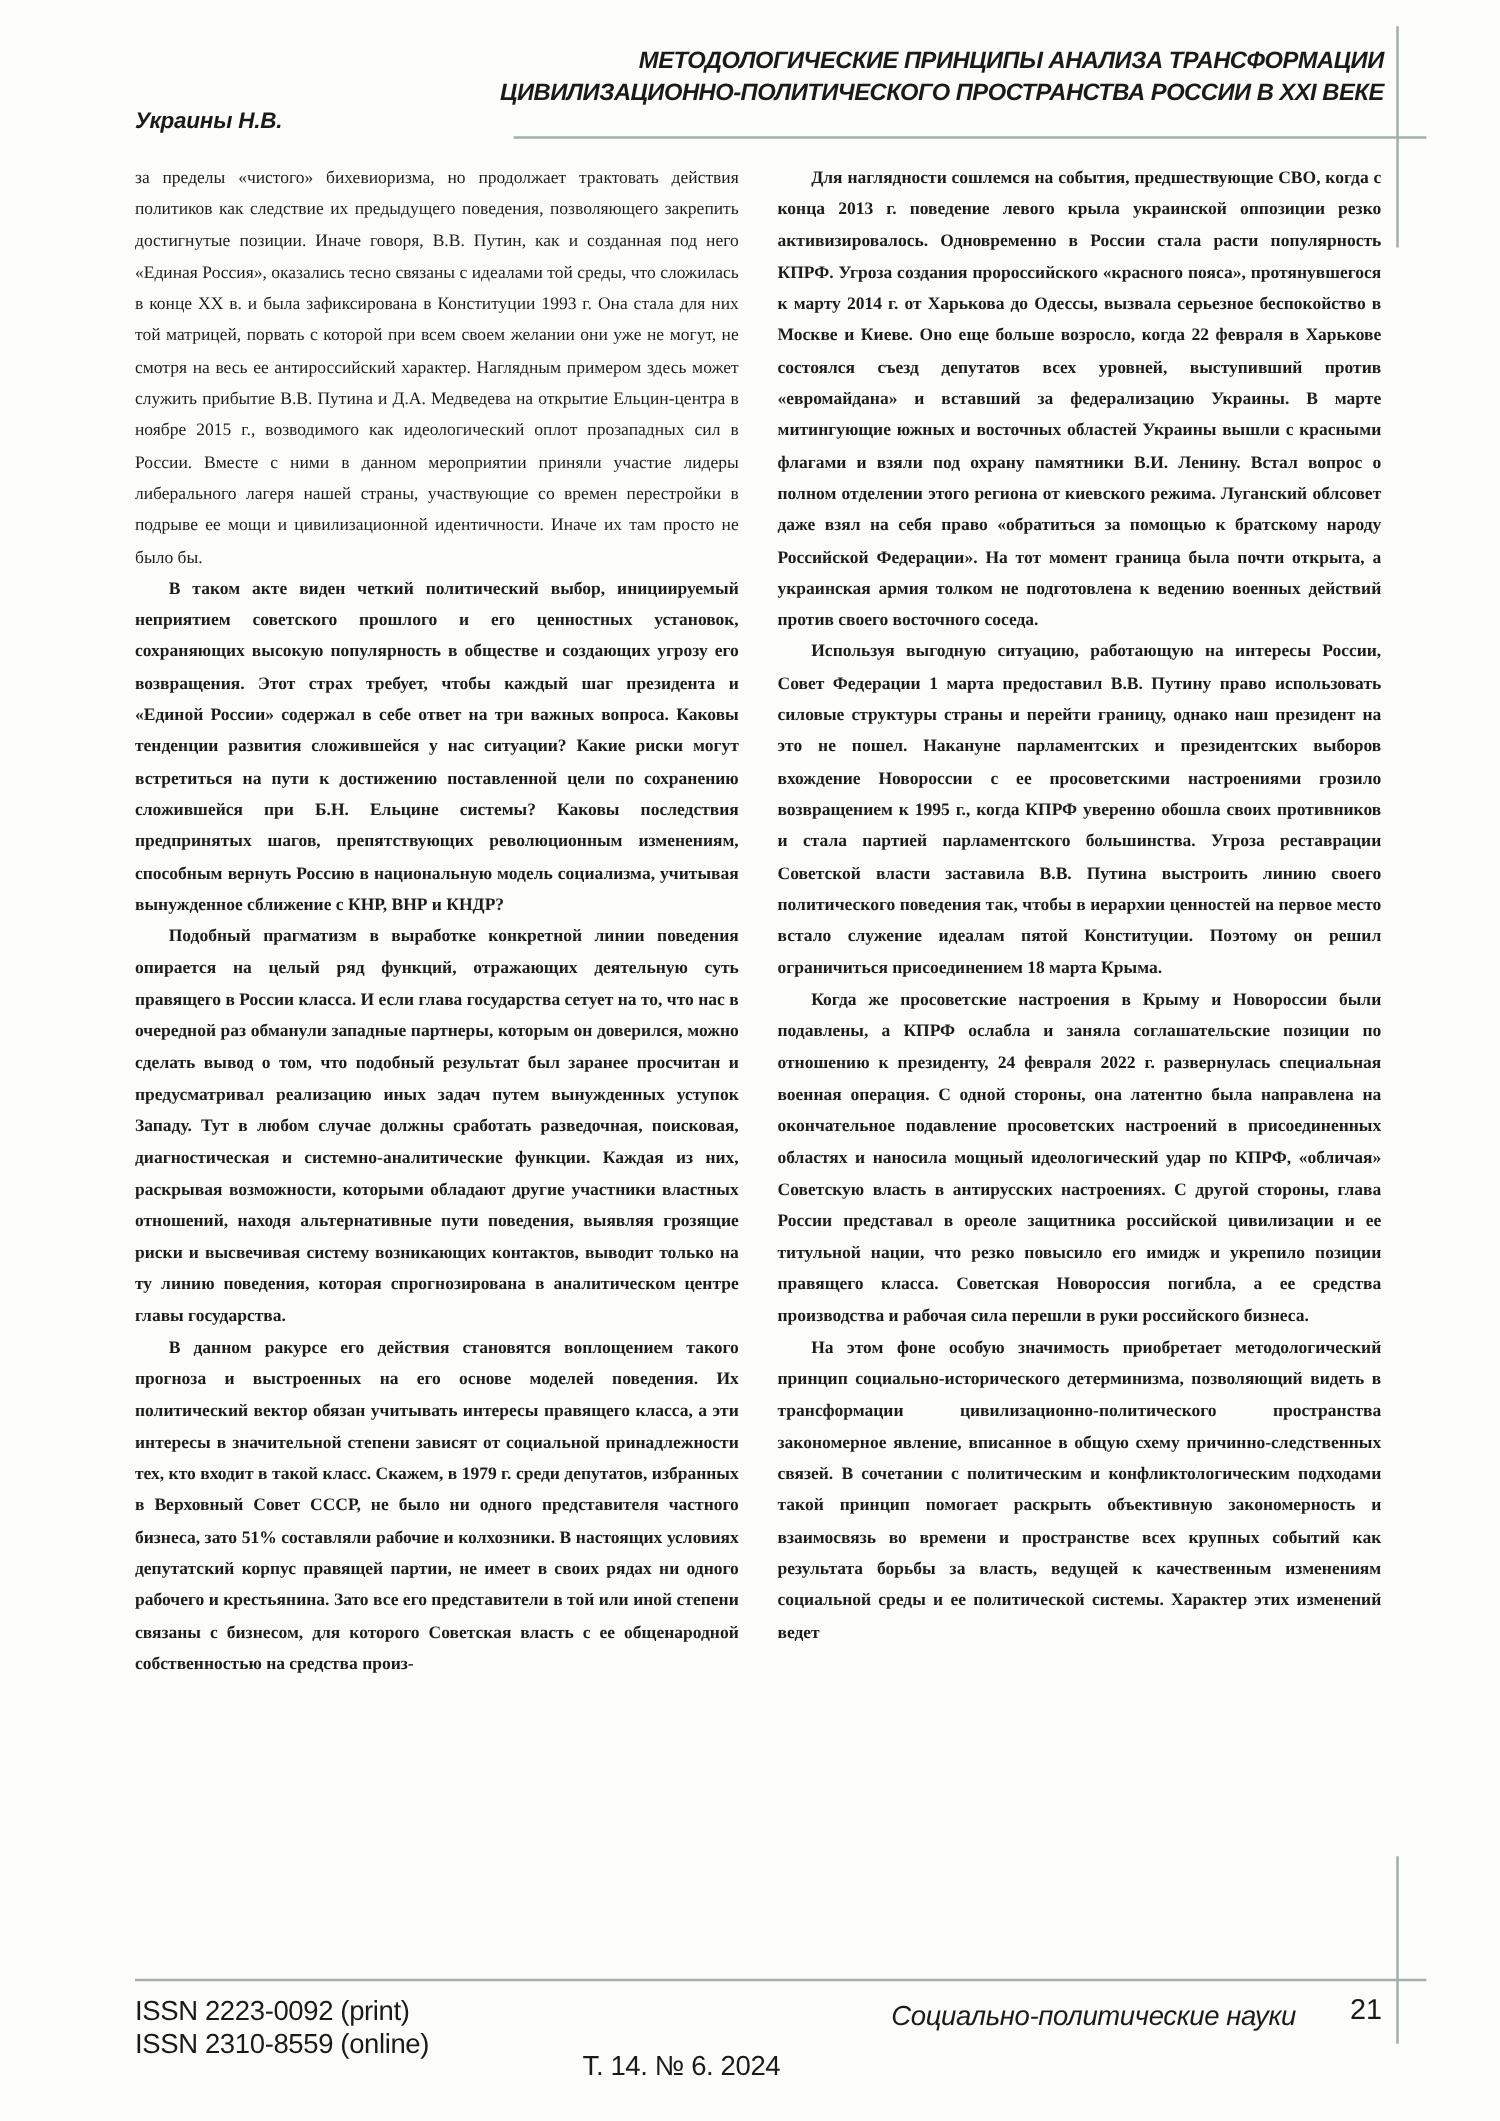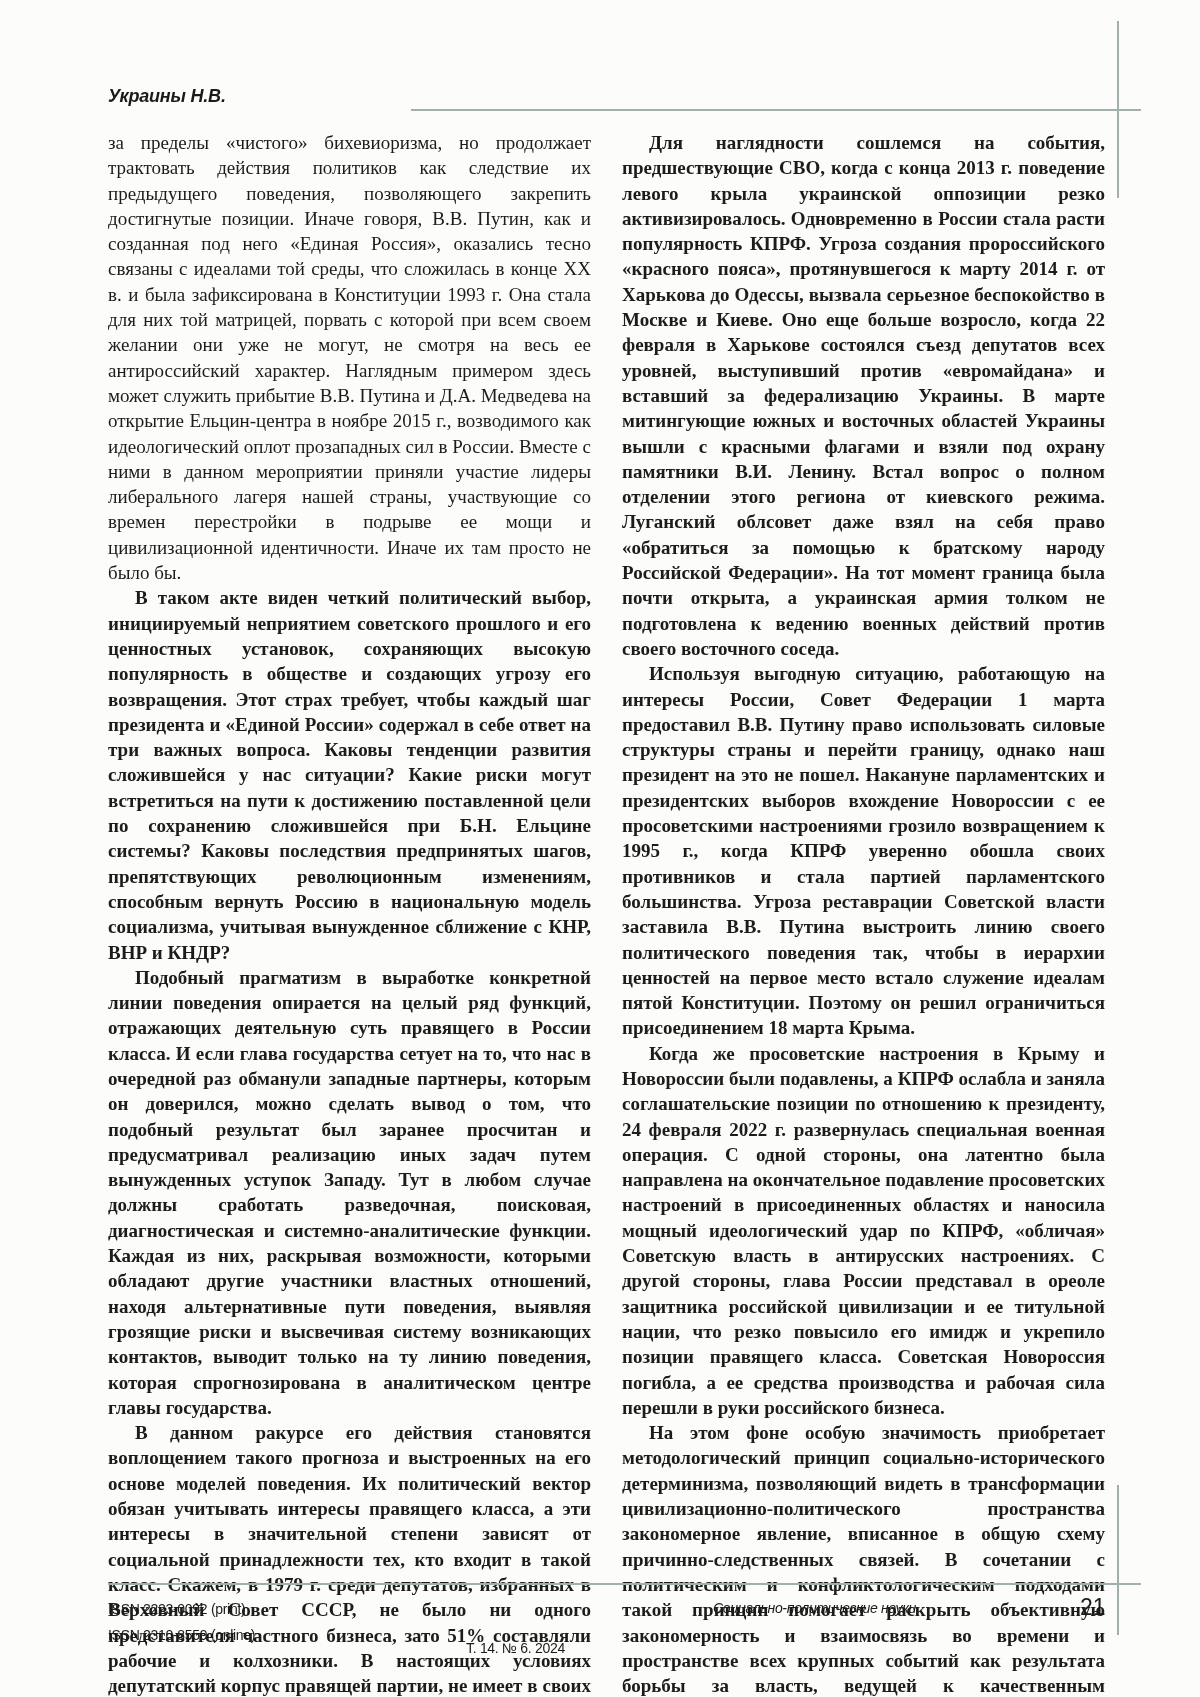--- a/index.html
+++ b/index.html
@@ -51,46 +51,50 @@
     position: absolute;
     top: 130px;
     left: 108px;
     width: 997px;
     display: flex;
     gap: 31px;
   }
   .col { width: 483px; }
   .para {
     margin: 0;
-    font-size: 19px;
+    font-size: 14px;
     line-height: 25.3px;
     text-align: justify;
     hyphens: none;
     -webkit-hyphens: none;
   }
   .para.indent { text-indent: 27px; font-weight: bold; }
   
   .footer-text {
     position: absolute;
     font-family: "Liberation Sans", sans-serif;
-    font-size: 14px;
+    font-size: 22px;
     letter-spacing: -0.3px;
     color: #1a1a1a;
     white-space: nowrap;
   }
   .issn { top: 1596px; left: 108px; line-height: 26px; }
   .volume { top: 1640px; left: 466px; }
   .journal { top: 1600px; left: 713px; font-style: italic; }
   .pagenum { top: 1594px; left: 1080px; font-size: 23px; font-weight: normal; letter-spacing: 0; }
 </style>
 </head>
 <body>
 
 <div class="page">
 
+  <div class="running-head">
+    <div>МЕТОДОЛОГИЧЕСКИЕ ПРИНЦИПЫ АНАЛИЗА ТРАНСФОРМАЦИИ</div>
+    <div>ЦИВИЛИЗАЦИОННО-ПОЛИТИЧЕСКОГО ПРОСТРАНСТВА РОССИИ В XXI ВЕКЕ</div>
+  </div>
 
   <div class="author">Украины Н.В.</div>
 
   <div class="rule rule-top"></div>
   <div class="vline vline-top"></div>
 
   <div class="columns">
     <div class="col">
         <p class="para">за пределы «чистого» бихевиоризма, но продолжает трактовать действия политиков как следствие их предыдущего поведения, позволяющего закрепить достигнутые позиции. Иначе говоря, В.В. Путин, как и созданная под него «Единая Россия», оказались тесно связаны с идеалами той среды, что сложилась в конце XX в. и была зафиксирована в Конституции 1993 г. Она стала для них той матрицей, порвать с которой при всем своем желании они уже не могут, не смотря на весь ее антироссийский характер. Наглядным примером здесь может служить прибытие В.В. Путина и Д.А. Медведева на открытие Ельцин-центра в ноябре 2015 г., возводимого как идеологический оплот прозападных сил в России. Вместе с ними в данном мероприятии приняли участие лидеры либерального лагеря нашей страны, участвующие со времен перестройки в подрыве ее мощи и цивилизационной идентичности. Иначе их там просто не было бы.</p>
         <p class="para indent">В таком акте виден четкий политический выбор, инициируемый неприятием советского прошлого и его ценностных установок, сохраняющих высокую популярность в обществе и создающих угрозу его возвращения. Этот страх требует, чтобы каждый шаг президента и «Единой России» содержал в себе ответ на три важных вопроса. Каковы тенденции развития сложившейся у нас ситуации? Какие риски могут встретиться на пути к достижению поставленной цели по сохранению сложившейся при Б.Н. Ельцине системы? Каковы последствия предпринятых шагов, препятствующих революционным изменениям, способным вернуть Россию в национальную модель социализма, учитывая вынужденное сближение с КНР, ВНР и КНДР?</p>

